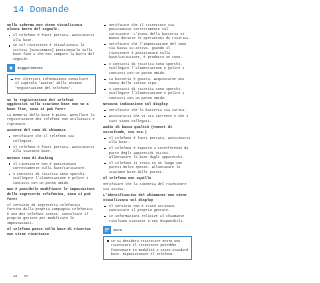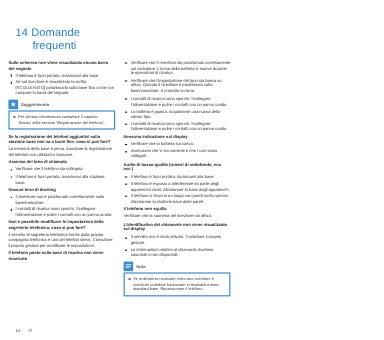--- a/index.html
+++ b/index.html
@@ -15,21 +15,22 @@
     color: #231f20;
     position: relative;
     overflow: hidden;
   }
 
   .page {
     position: absolute;
     left: 0; top: 0;
     width: 200px;
     height: 283px;
-    padding: 20px 7px 0 7px;
+    padding: 3px 7px 0 7px;
+    font-family: Liberation Mono, monospace;
   }
 
   
   .title {
     color: #2a7fc1;
     font-size: 9.2px;
     line-height: 10.5px;
     font-weight: 400;
     letter-spacing: 0.1px;
     width: 88px;
@@ -163,21 +164,20 @@
   }
   .footer .sep { color: #231f20; }
 </style>
 </head>
 <body>
 
 <div class="page">
 
   <h1 class="title">
     <span>14 Domande</span>
-    <span class="l2">frequenti</span>
   </h1>
 
   <div class="cols">
 
     <div class="col col-left">
 
       <h3 class="q">Sullo schermo non viene visualizzata alcuna barra del segnale.</h3>
       <ul class="bl">
         <li>Il telefono è fuori portata. Avvicinarsi alla base.</li>
         <li>Se sul ricevitore è visualizzata la scritta [SCOLLEGATO] posizionarlo sulla base fino a che non compare la barra del segnale.</li>

